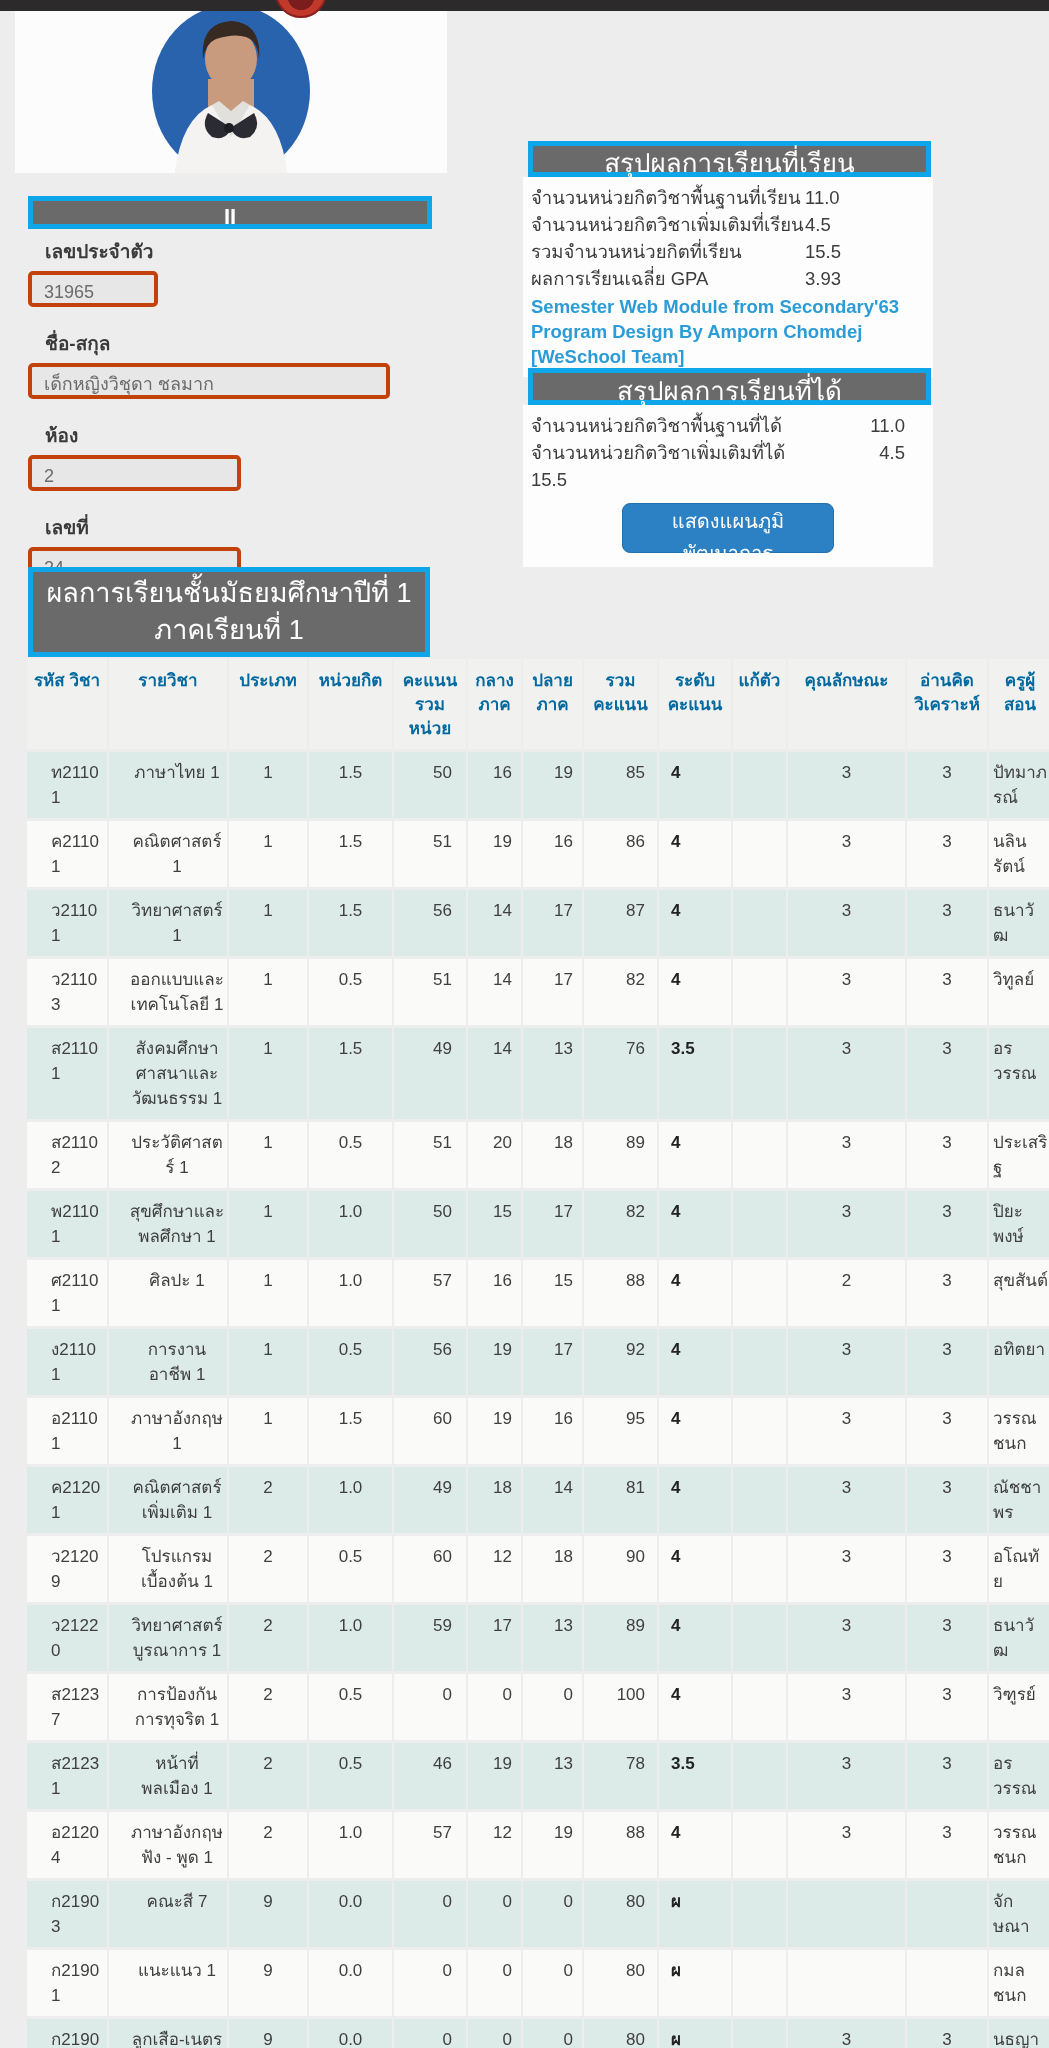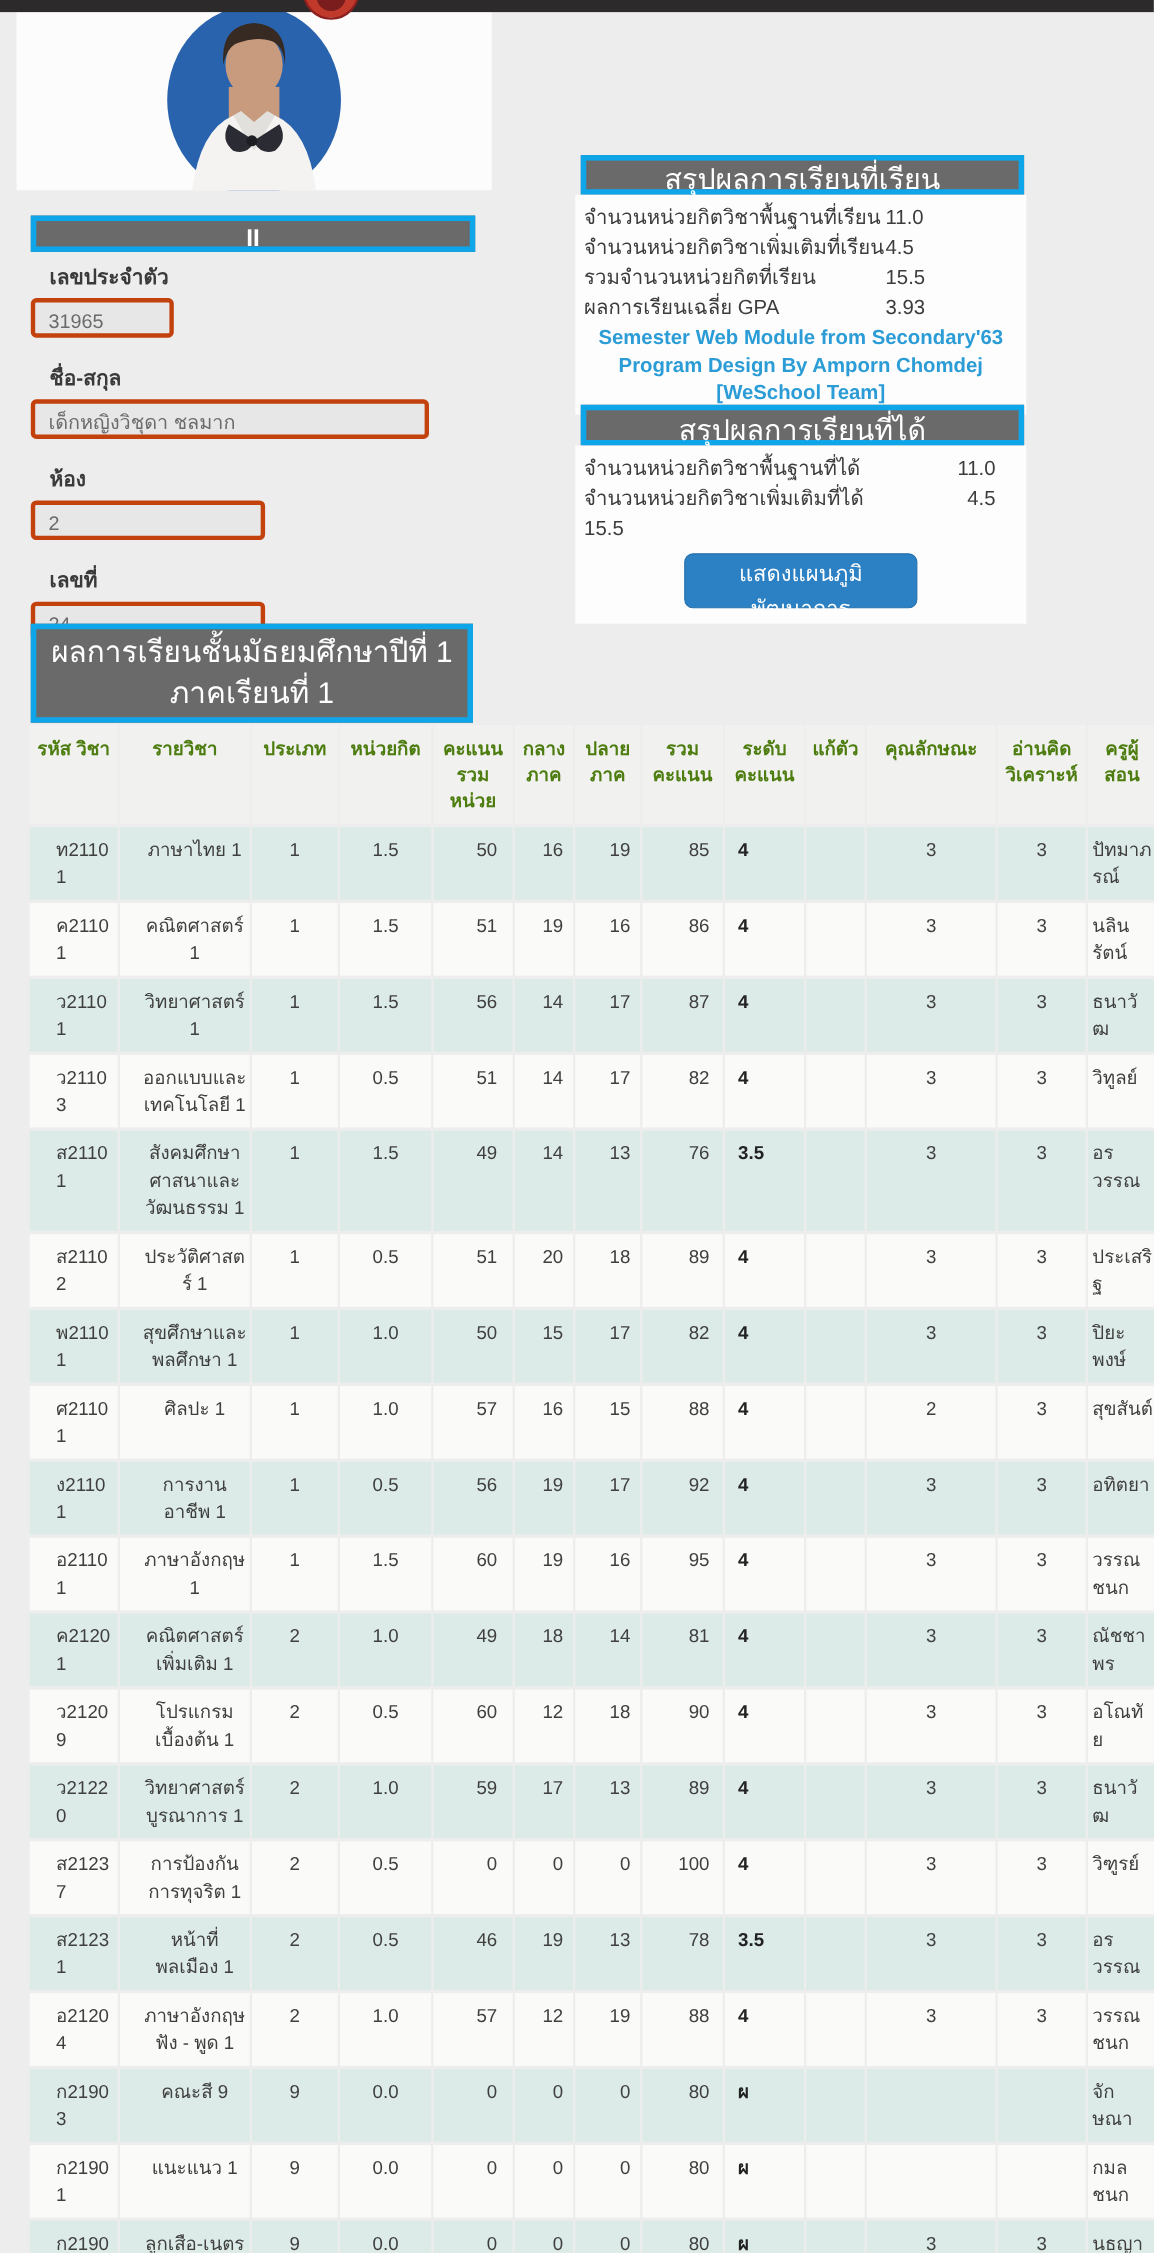--- a/index.html
+++ b/index.html
@@ -34,30 +34,30 @@
   .sum-bar1{position:absolute;left:528px;top:141px;width:403px;height:36px;font-size:26px;line-height:35px;}
   .sum-box1{position:absolute;left:523px;top:177px;width:410px;background:#fdfdfd;box-sizing:border-box;
     padding:7px 8px 8px 8px;}
   .sum-bar2{position:absolute;left:528px;top:368px;width:403px;height:37px;font-size:26px;line-height:36px;}
   .sum-box2{position:absolute;left:523px;top:405px;width:410px;background:#fdfdfd;box-sizing:border-box;
     padding:7px 8px 14px 8px;}
   .sumrow{display:flex;font-size:18.5px;line-height:27px;color:#3c3c3c;}
   .sum-box1 .slabel{flex:0 0 274px;}
   .sum-box2 .slabel{flex:1;}
   .sum-box2 .svalue{padding-right:20px;}
-  .credit{margin-top:2px;text-align:center;color:#2b9cd6;font-size:18.5px;line-height:25px;font-weight:bold;}
+  .credit{margin-top:2px;color:#2b9cd6;font-size:18.5px;line-height:25px;font-weight:bold;}
   .chart-btn{display:block;margin:10px auto 0 auto;width:212px;height:50px;background:#2c80c4;border:1px solid #2471ad;
     border-radius:8px;color:#fff;font-size:20px;font-family:inherit;cursor:pointer;}
   
   .section-bar{position:absolute;left:28px;top:567px;width:402px;min-height:74px;font-size:27px;line-height:37px;
     padding:3px 6px;box-sizing:border-box;}
   
   .results{position:absolute;left:25px;top:656px;width:1000px;border-collapse:separate;border-spacing:2px 3px;
     background:transparent;table-layout:fixed;}
-  .results th{background:#f1f1ef;font-size:17px;font-weight:bold;color:#4d7c0f;text-align:center;
+  .results th{background:#f1f1ef;font-size:17px;font-weight:bold;color:#0369a1;text-align:center;
     vertical-align:top;padding:10px 2px 8px 2px;line-height:24px;}
   .results td{font-size:17px;color:#3f3f3f;vertical-align:top;padding:8px 2px;line-height:25px;
     overflow-wrap:anywhere;}
   .results tr.stripe td{background:#dcebe7;}
   .results tr.plain td{background:#fafaf8;}
   td.c0{text-align:left;padding-left:24px;}
   td.c1{text-align:center;padding-left:20px;}
   td.c2,td.c3,td.c9,td.c10,td.c11{text-align:center;}
   td.c4{text-align:right;padding-right:14px;}
   td.c5,td.c6{text-align:right;padding-right:9px;}
@@ -419,21 +419,21 @@
         <td class="c6">19</td>
         <td class="c7">88</td>
         <td class="c8">4</td>
         <td class="c9"></td>
         <td class="c10">3</td>
         <td class="c11">3</td>
         <td class="c12">วรรณชนก</td>
       </tr>
       <tr class="stripe">
         <td class="c0">ก21903</td>
-        <td class="c1">คณะสี 9</td>
+        <td class="c1">คณะสี 7</td>
         <td class="c2">9</td>
         <td class="c3">0.0</td>
         <td class="c4">0</td>
         <td class="c5">0</td>
         <td class="c6">0</td>
         <td class="c7">80</td>
         <td class="c8">ผ</td>
         <td class="c9"></td>
         <td class="c10"></td>
         <td class="c11"></td>

